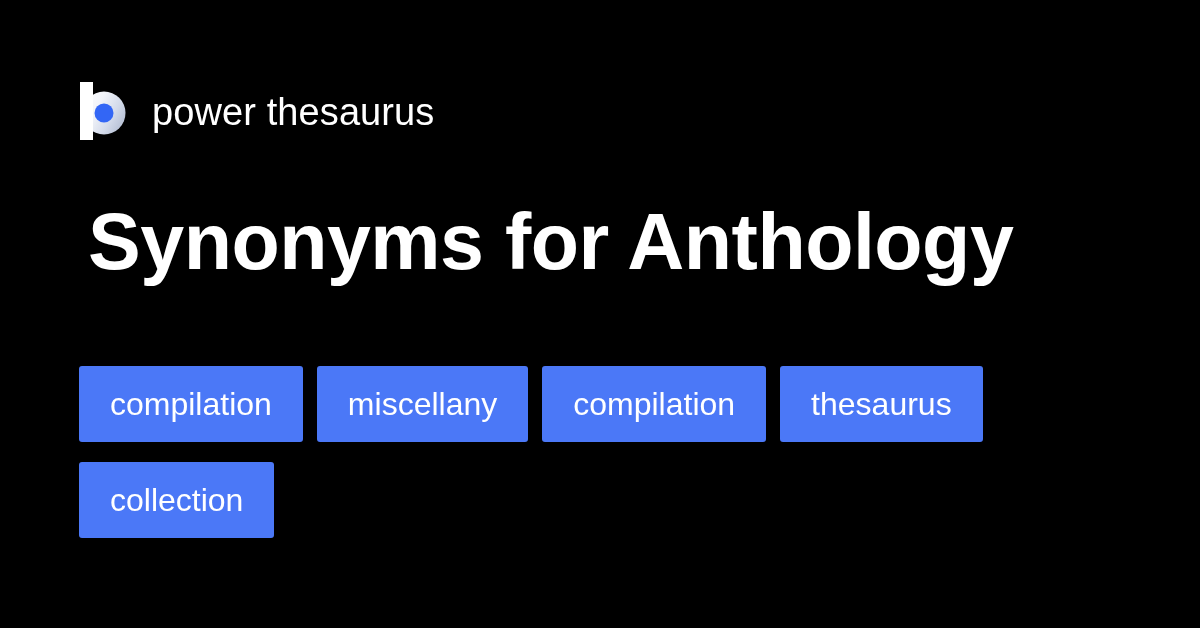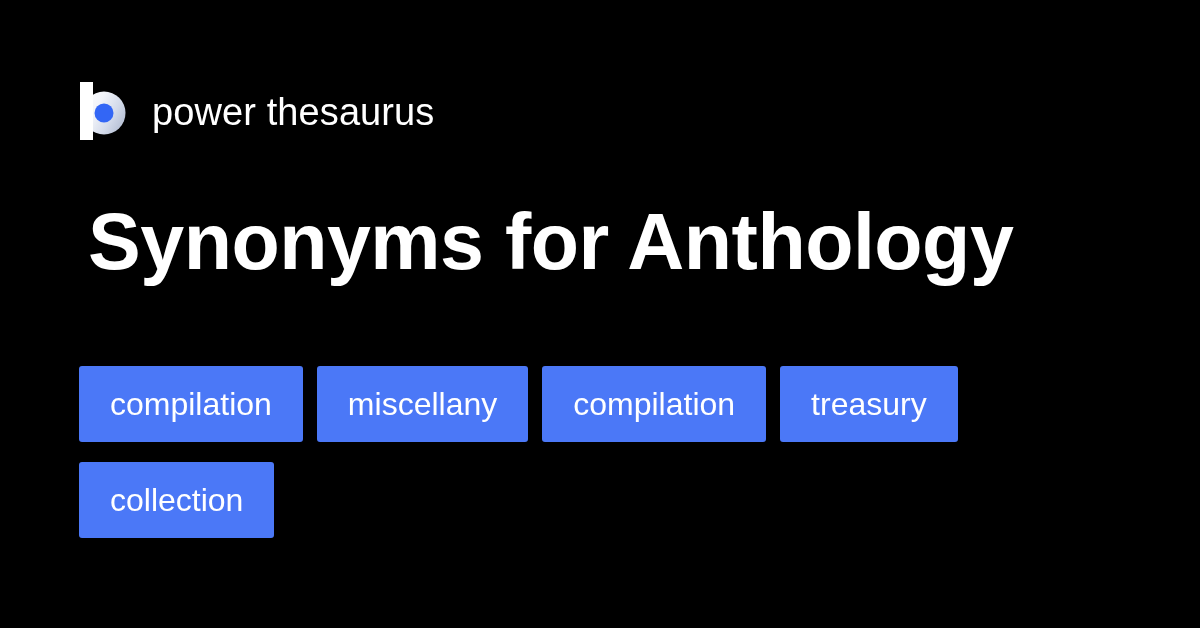--- a/index.html
+++ b/index.html
@@ -126,17 +126,17 @@
     </svg>
     <span class="brand-name">power thesaurus</span>
   </div>
 
   <h1 class="headline">Synonyms for Anthology</h1>
 
   <div class="chips">
     <span class="chip">compilation</span>
     <span class="chip">miscellany</span>
     <span class="chip">compilation</span>
-    <span class="chip">treasury</span>
+    <span class="chip">thesaurus</span>
     <span class="chip">collection</span>
   </div>
 
 </div>
 
 </body></html>

